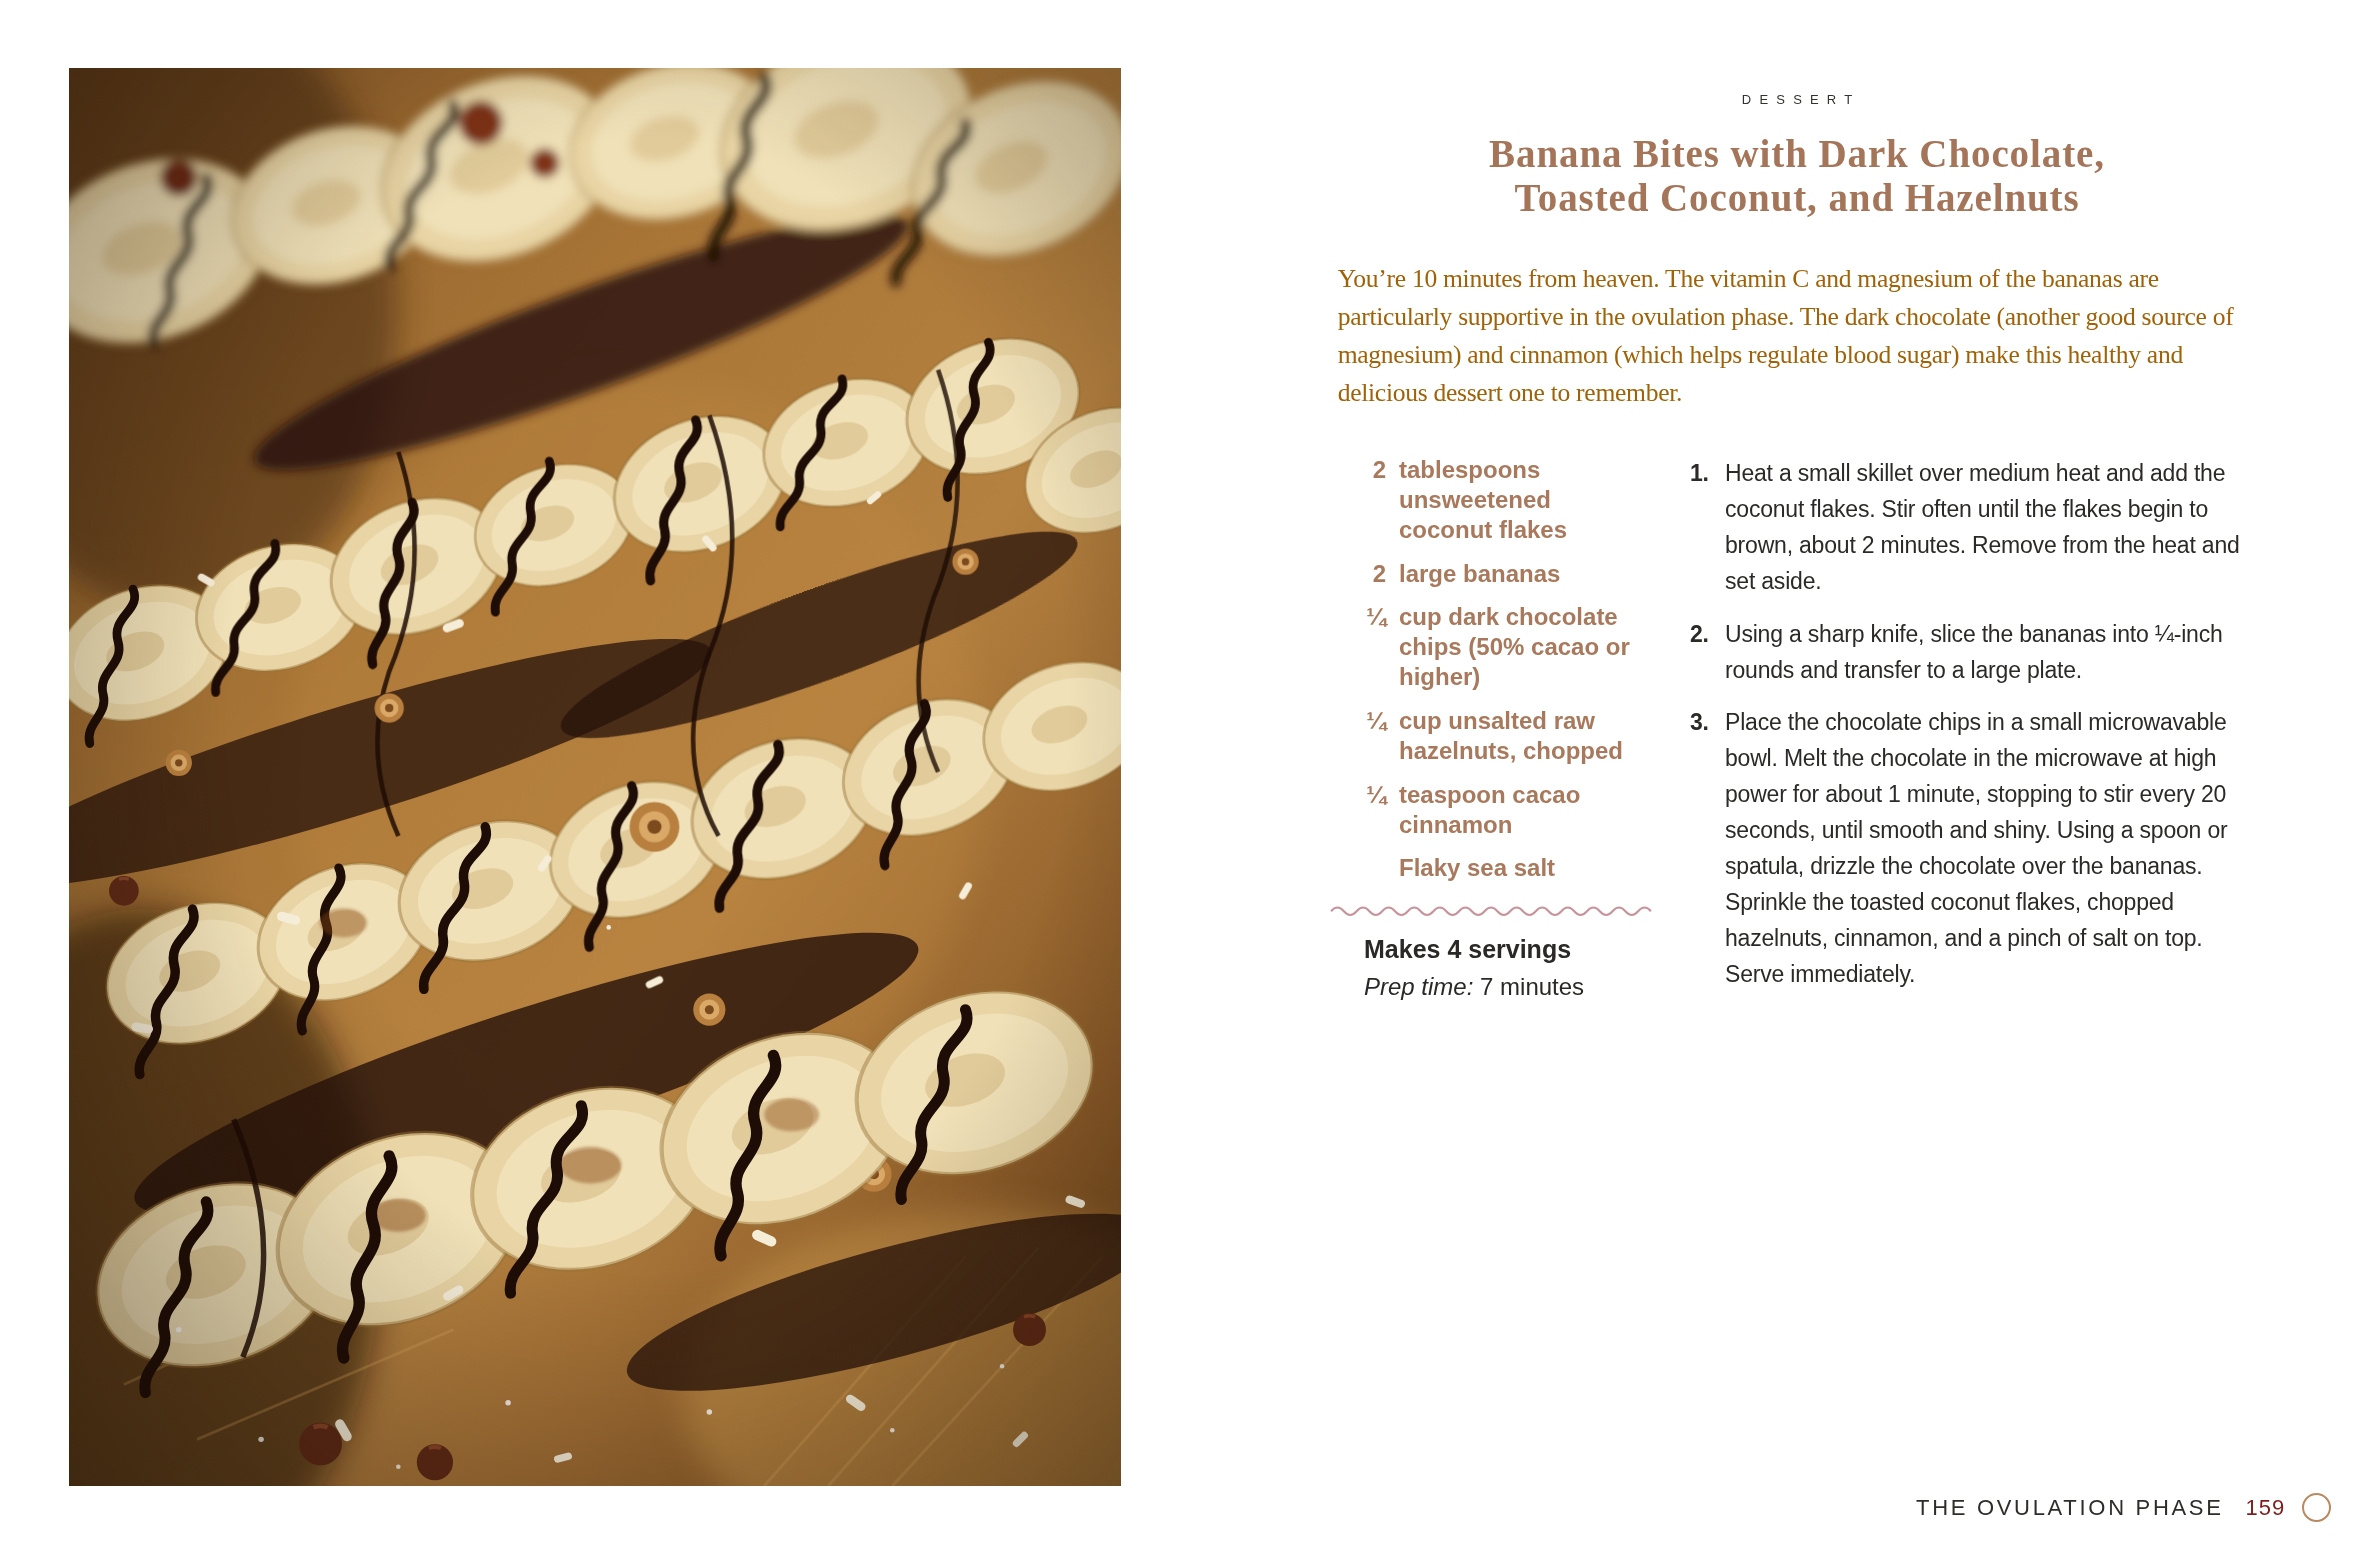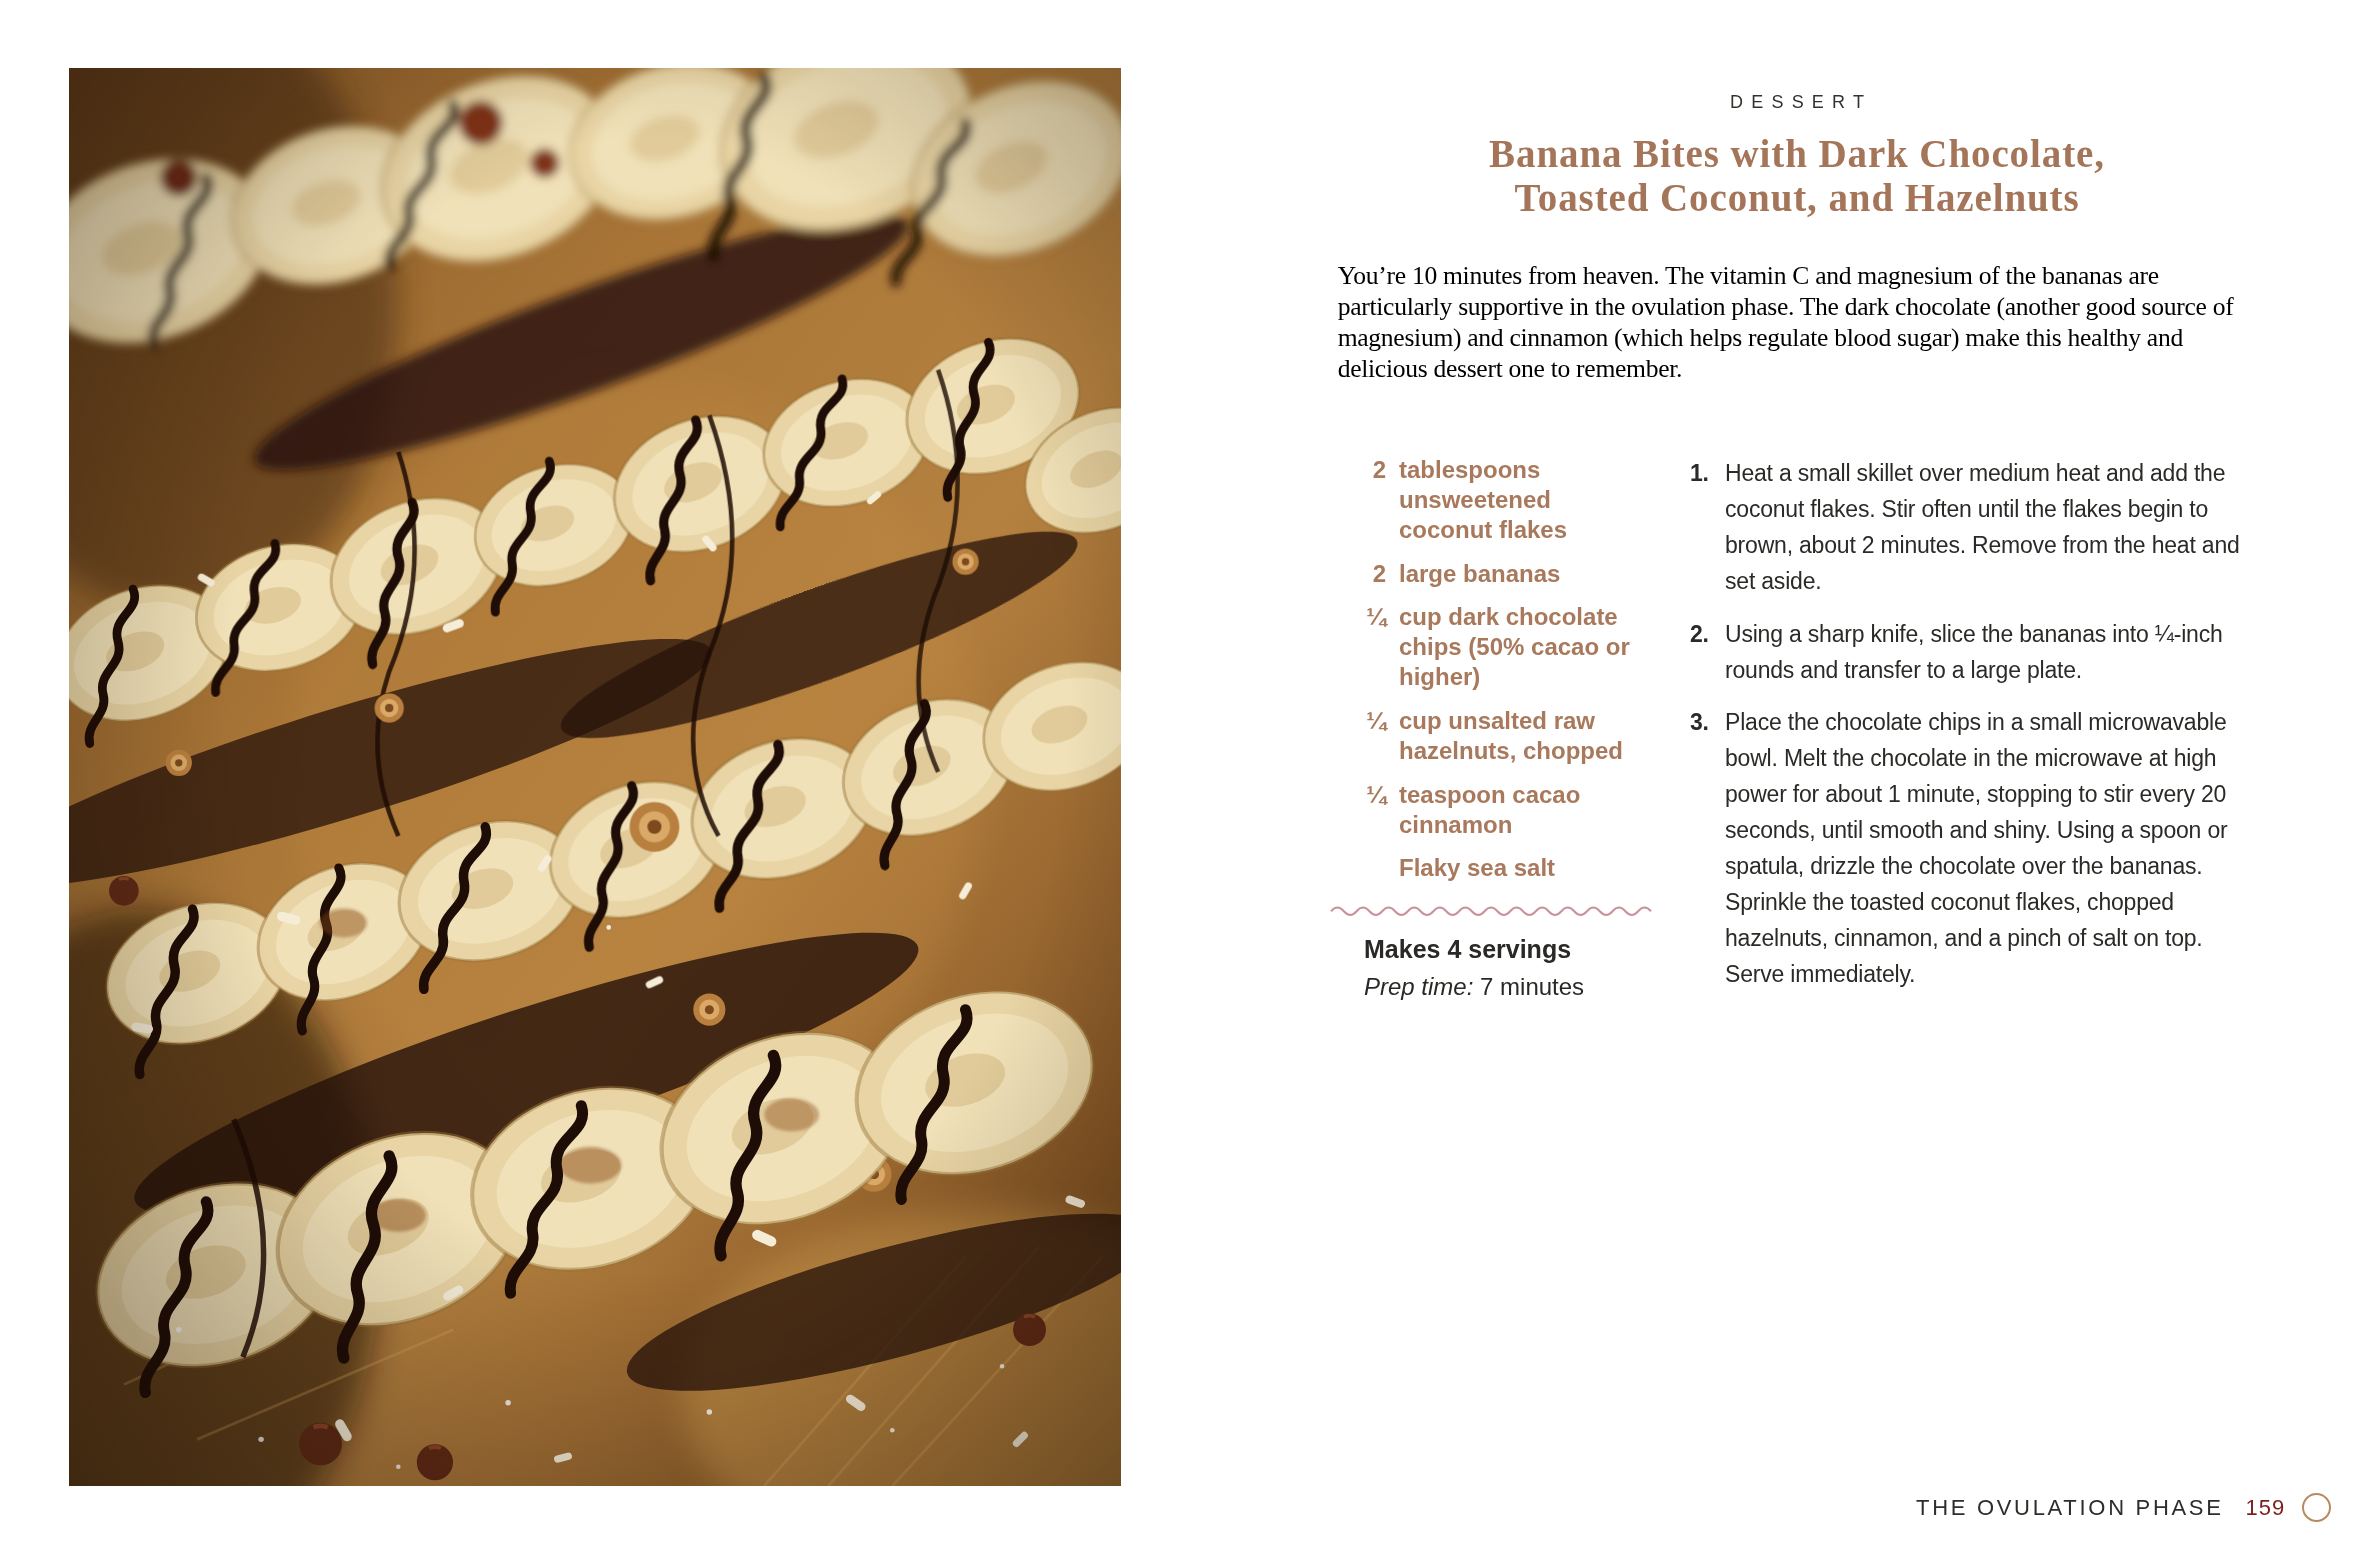--- a/index.html
+++ b/index.html
@@ -9,31 +9,31 @@
   }
   
   .photo{position:absolute;left:69px;top:68px;width:1052px;height:1418px;overflow:hidden;}
   .photo svg{width:100%;height:100%;display:block;}
 
   
   .content{position:absolute;left:1335px;top:0;width:924px;height:1554px;}
 
   .kicker{
     position:absolute;top:92px;left:0;width:100%;text-align:center;
-    font-size:18px;letter-spacing:8.2px;text-indent:8.2px;color:#34322e;font-weight:400;
+    font-size:13px;letter-spacing:8.2px;text-indent:8.2px;color:#34322e;font-weight:400;
   }
   .title{
     position:absolute;top:132px;left:0;width:100%;text-align:center;
     font-family:"Liberation Serif",serif;font-weight:700;font-size:39px;
     line-height:44px;letter-spacing:0.9px;color:#a5755a;
   }
   .intro{
     position:absolute;top:260px;left:2.7px;width:919px;
-    font-family:"Liberation Serif",serif;font-size:25.6px;line-height:31px;
-    letter-spacing:-0.3px;color:#000000;
+    font-family:"Liberation Serif",serif;font-size:25.6px;line-height:38px;
+    letter-spacing:-0.3px;color:#a16207;
   }
 
   .ingredients{position:absolute;top:455px;left:25.6px;width:274px;}
   .ing-item{display:flex;margin-bottom:13.7px;color:#a8795c;font-weight:700;
     font-size:24px;line-height:30px;}
   .ing-qty{width:25.6px;text-align:right;flex:none;}
   .ing-text{margin-left:12.8px;width:256px;}
 
   .divider{position:absolute;top:903px;left:-5.5px;width:322px;height:12.8px;}
 

